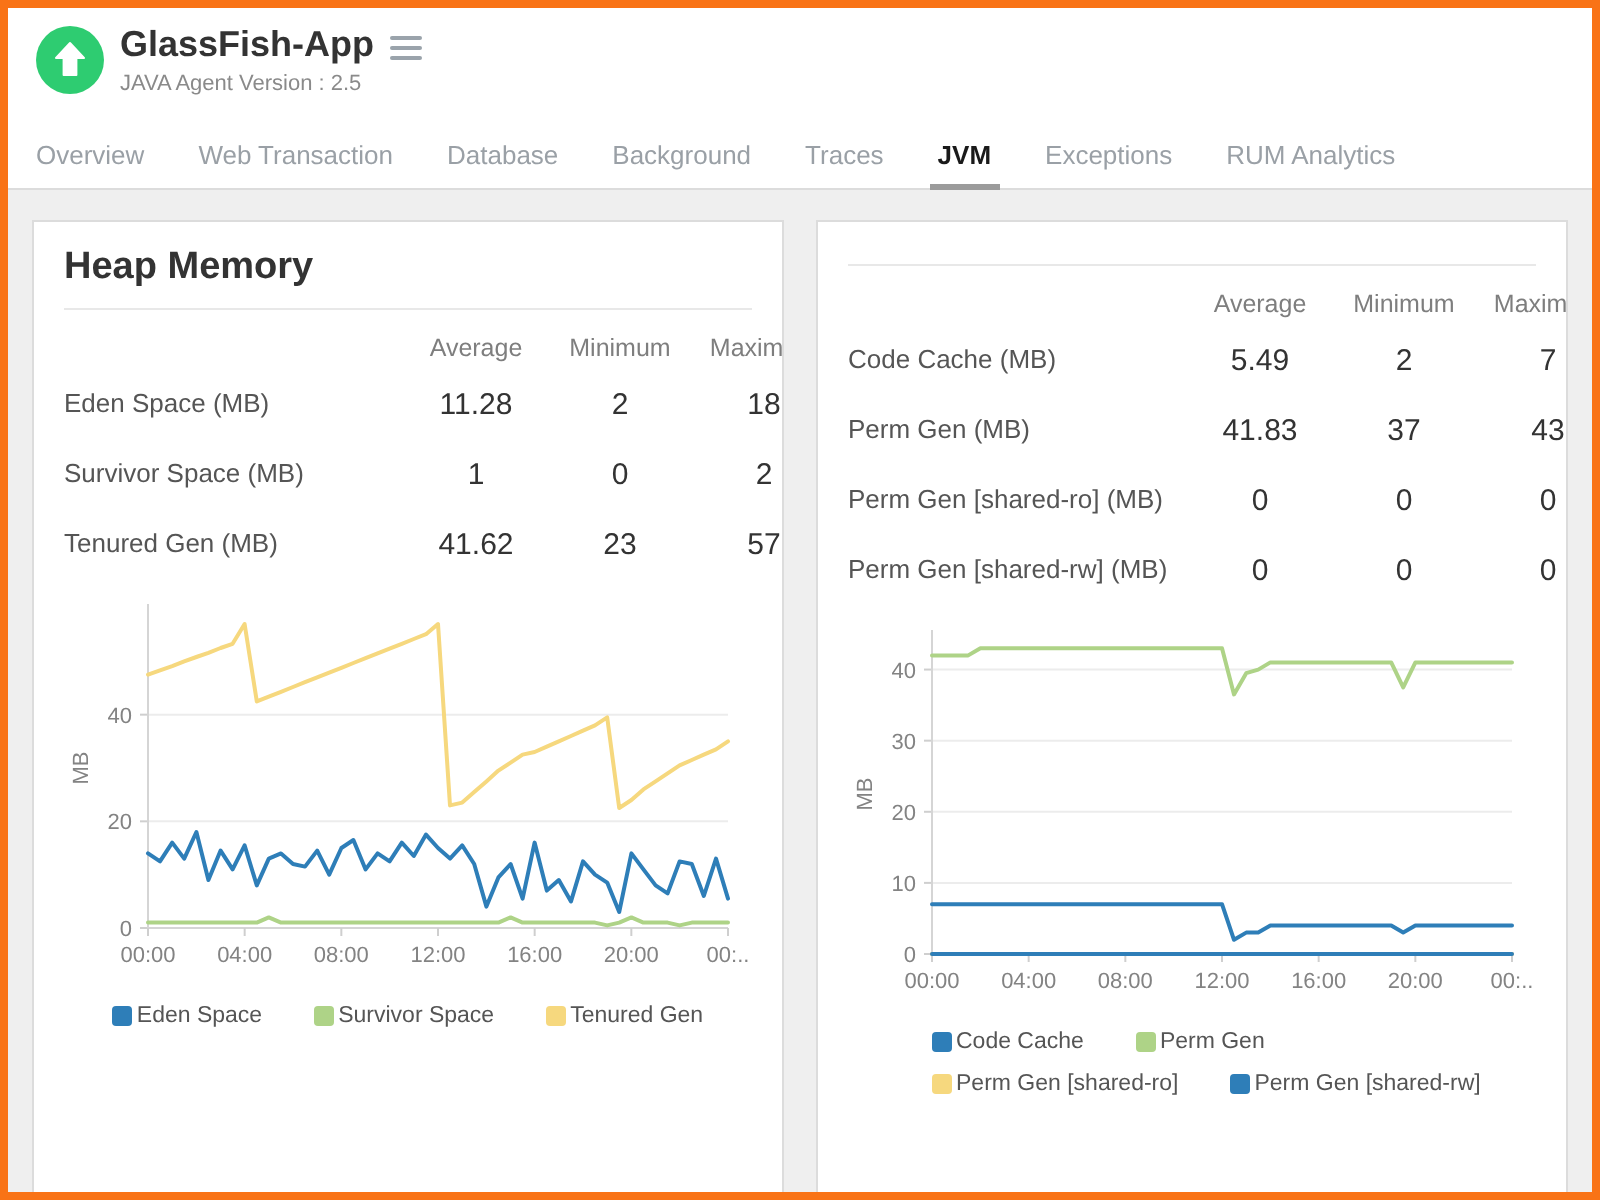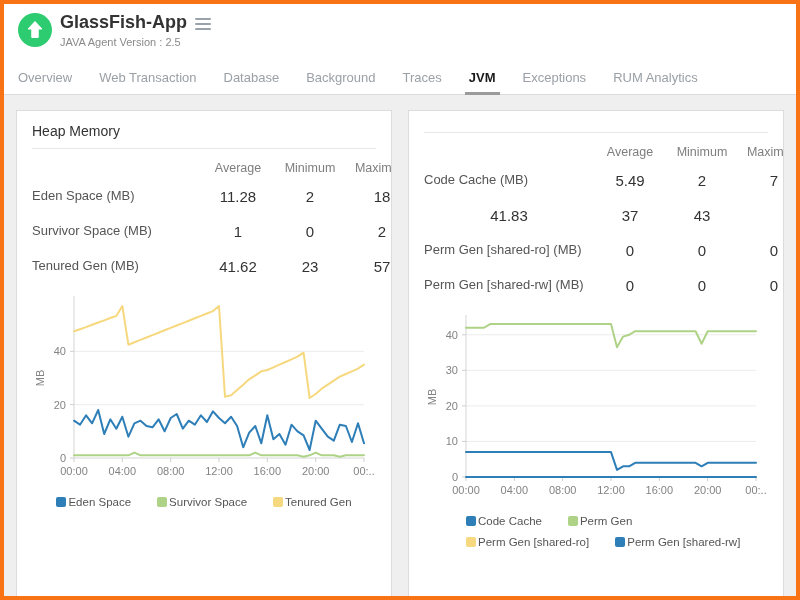--- a/index.html
+++ b/index.html
@@ -14,21 +14,21 @@
   .menu-bars i{display:block;width:16px;height:2px;background:#9aa3ab;border-radius:1px;}
   .subtitle{font-size:11px;color:#8a8a8a;margin-top:3px;}
   
   .tabs{margin-top:17px;padding:0 14px;display:flex;gap:27px;border-bottom:1px solid #dcdcdc;}
   .tab{font-size:13px;color:#9aa0a6;padding:5px 0 9px;position:relative;cursor:pointer;white-space:nowrap;}
   .tab.active{color:#1a1a1a;font-weight:700;}
   .tab.active::after{content:'';position:absolute;left:-4px;right:-4px;bottom:-1px;height:3px;background:#9b9b9b;}
   
   .main{background:#efefef;display:flex;gap:16px;padding:15px 12px 12px 12px;height:calc(600px - 76px);box-sizing:border-box;}
   .panel{flex:1 1 0;background:#fff;border:1px solid #dcdcdc;padding:12px 15px;overflow:hidden;}
-  .panel-title{font-size:14px;font-weight:400;color:#333;}
+  .panel-title{font-size:19px;font-weight:700;color:#333;}
   .divider{border-bottom:1px solid #e8e8e8;margin:9px 0 4px 0;}
   
   .tbl{width:386px;}
   .trow{display:grid;grid-template-columns:170px 72px 72px 72px;align-items:center;}
   .thcell{font-size:12.5px;color:#7e7e7e;text-align:center;padding:8px 0 4px 0;}
   .tlabel{font-size:13px;color:#555;padding-right:10px;line-height:1.45;}
   .tval{font-size:15px;color:#333;text-align:center;padding:9px 0;}
   
   .chart-svg{display:block;margin-top:6px;}
   .chart-svg text{font-family:"Liberation Sans",sans-serif;}
@@ -162,20 +162,21 @@
             <div class="thcell">Minimum</div>
             <div class="thcell">Maximum</div>
           </div>
           <div class="trow">
             <div class="tlabel">Code Cache (MB)</div>
             <div class="tval">5.49</div>
             <div class="tval">2</div>
             <div class="tval">7</div>
           </div>
           <div class="trow">
+            <div class="tlabel">Perm Gen (MB)</div>
             <div class="tval">41.83</div>
             <div class="tval">37</div>
             <div class="tval">43</div>
           </div>
           <div class="trow">
             <div class="tlabel">Perm Gen [shared-ro] (MB)</div>
             <div class="tval">0</div>
             <div class="tval">0</div>
             <div class="tval">0</div>
           </div>

